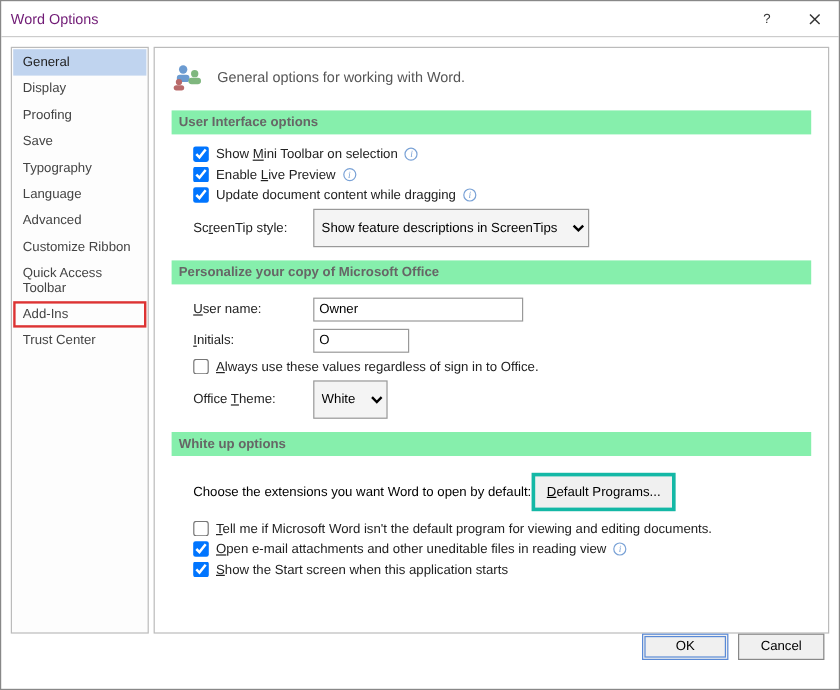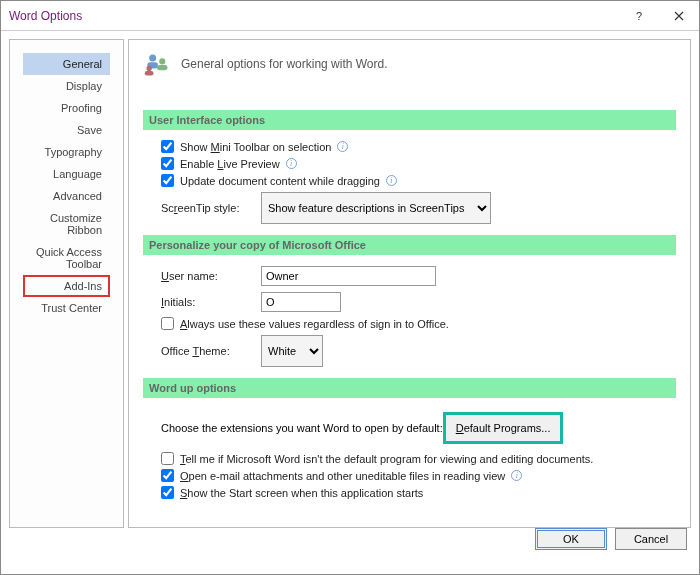--- a/index.html
+++ b/index.html
@@ -2,26 +2,26 @@
 <html><head>
 <meta charset="utf-8">
 <style>
   * { box-sizing: border-box; font-family: "Segoe UI", Tahoma, sans-serif; font-size: 11px; }
   body { margin: 0; background: #fff; }
   .win { width: 700px; height: 575px; border: 1px solid #888; background: #fff; display: flex; flex-direction: column; }
   .titlebar { height: 30px; display: flex; align-items: center; padding: 0 0 0 8px; border-bottom: 1px solid #ccc; }
   .titlebar .title { flex: 1; color: #701a75; font-size: 12px; }
   .tbtn { width: 40px; height: 29px; display: flex; align-items: center; justify-content: center; color: #333; }
   .body { flex: 1; display: flex; padding: 8px 8px 0 8px; gap: 4px; min-height: 0; }
-  .nav { width: 115px; border: 1px solid #bbb; background: #fdfdfd; padding: 13px; text-align: right; }
+  .nav { width: 115px; border: 1px solid #bbb; background: #fdfdfd; padding: 1px; }
   .nav-item { padding: 5px 8px; color: #444; cursor: default; }
   .nav-item.selected { background: #c0d4ef; color: #222; }
   .nav-item.highlight { border: 2px solid #d33; padding: 3px 6px; }
   .pane { flex: 1; border: 1px solid #bbb; padding: 10px 14px 10px 14px; overflow: auto; }
-  .hdr { display: flex; align-items: center; gap: 10px; margin-bottom: 32px; }
+  .hdr { display: flex; align-items: center; gap: 10px; margin-bottom: 14px; }
   .hdr-icon { width: 28px; height: 28px; }
   .hdr-text { color: #555; font-size: 12px; }
   .section-h { color: #666; background: #86efac; padding: 4px 6px; margin: 8px 0 8px 0; font-weight: 600; }
   .row { display: flex; align-items: center; gap: 6px; padding: 2px 0 2px 18px; color: #222; }
   .row label { color: #222; }
   .u { text-decoration: underline; }
   .info { width: 11px; height: 11px; border: 1px solid #7aa2d6; border-radius: 50%; display: inline-flex; align-items: center; justify-content: center; color: #7aa2d6; font-size: 8px; font-style: italic; font-family: Georgia, serif; }
   .field { display: flex; align-items: center; gap: 10px; padding: 3px 0 3px 18px; }
   .field .lbl { width: 90px; color: #222; }
   .field input[type=text] { height: 20px; border: 1px solid #999; padding: 0 4px; font-size: 11px; }
@@ -107,21 +107,21 @@
       </div>
       <div class="row">
         <input type="checkbox" style="">
         <label><span class="u">A</span><span>lways use these values regardless of sign in to Office.</span></label>
       </div>
       <div class="field">
         <div class="lbl"><span>Office </span><span class="u">T</span><span>heme:</span></div>
         <select style="width:62px"><option>White</option></select>
       </div>
 
-      <div class="section-h">Word up options</div>
+      <div class="section-h">White up options</div>
       <div class="choose">
         <span>Choose the extensions you want Word to open by default:</span>
         <button class="btn"><span class="u">D</span><span id="defbtn">efault Programs...</span></button>
       </div>
       <div class="row">
         <input type="checkbox" style="">
         <label><span class="u">T</span><span>ell me if Microsoft Word isn't the default program for viewing and editing documents.</span></label>
       </div>
       <div class="row">
         <input type="checkbox" checked="" style="">

